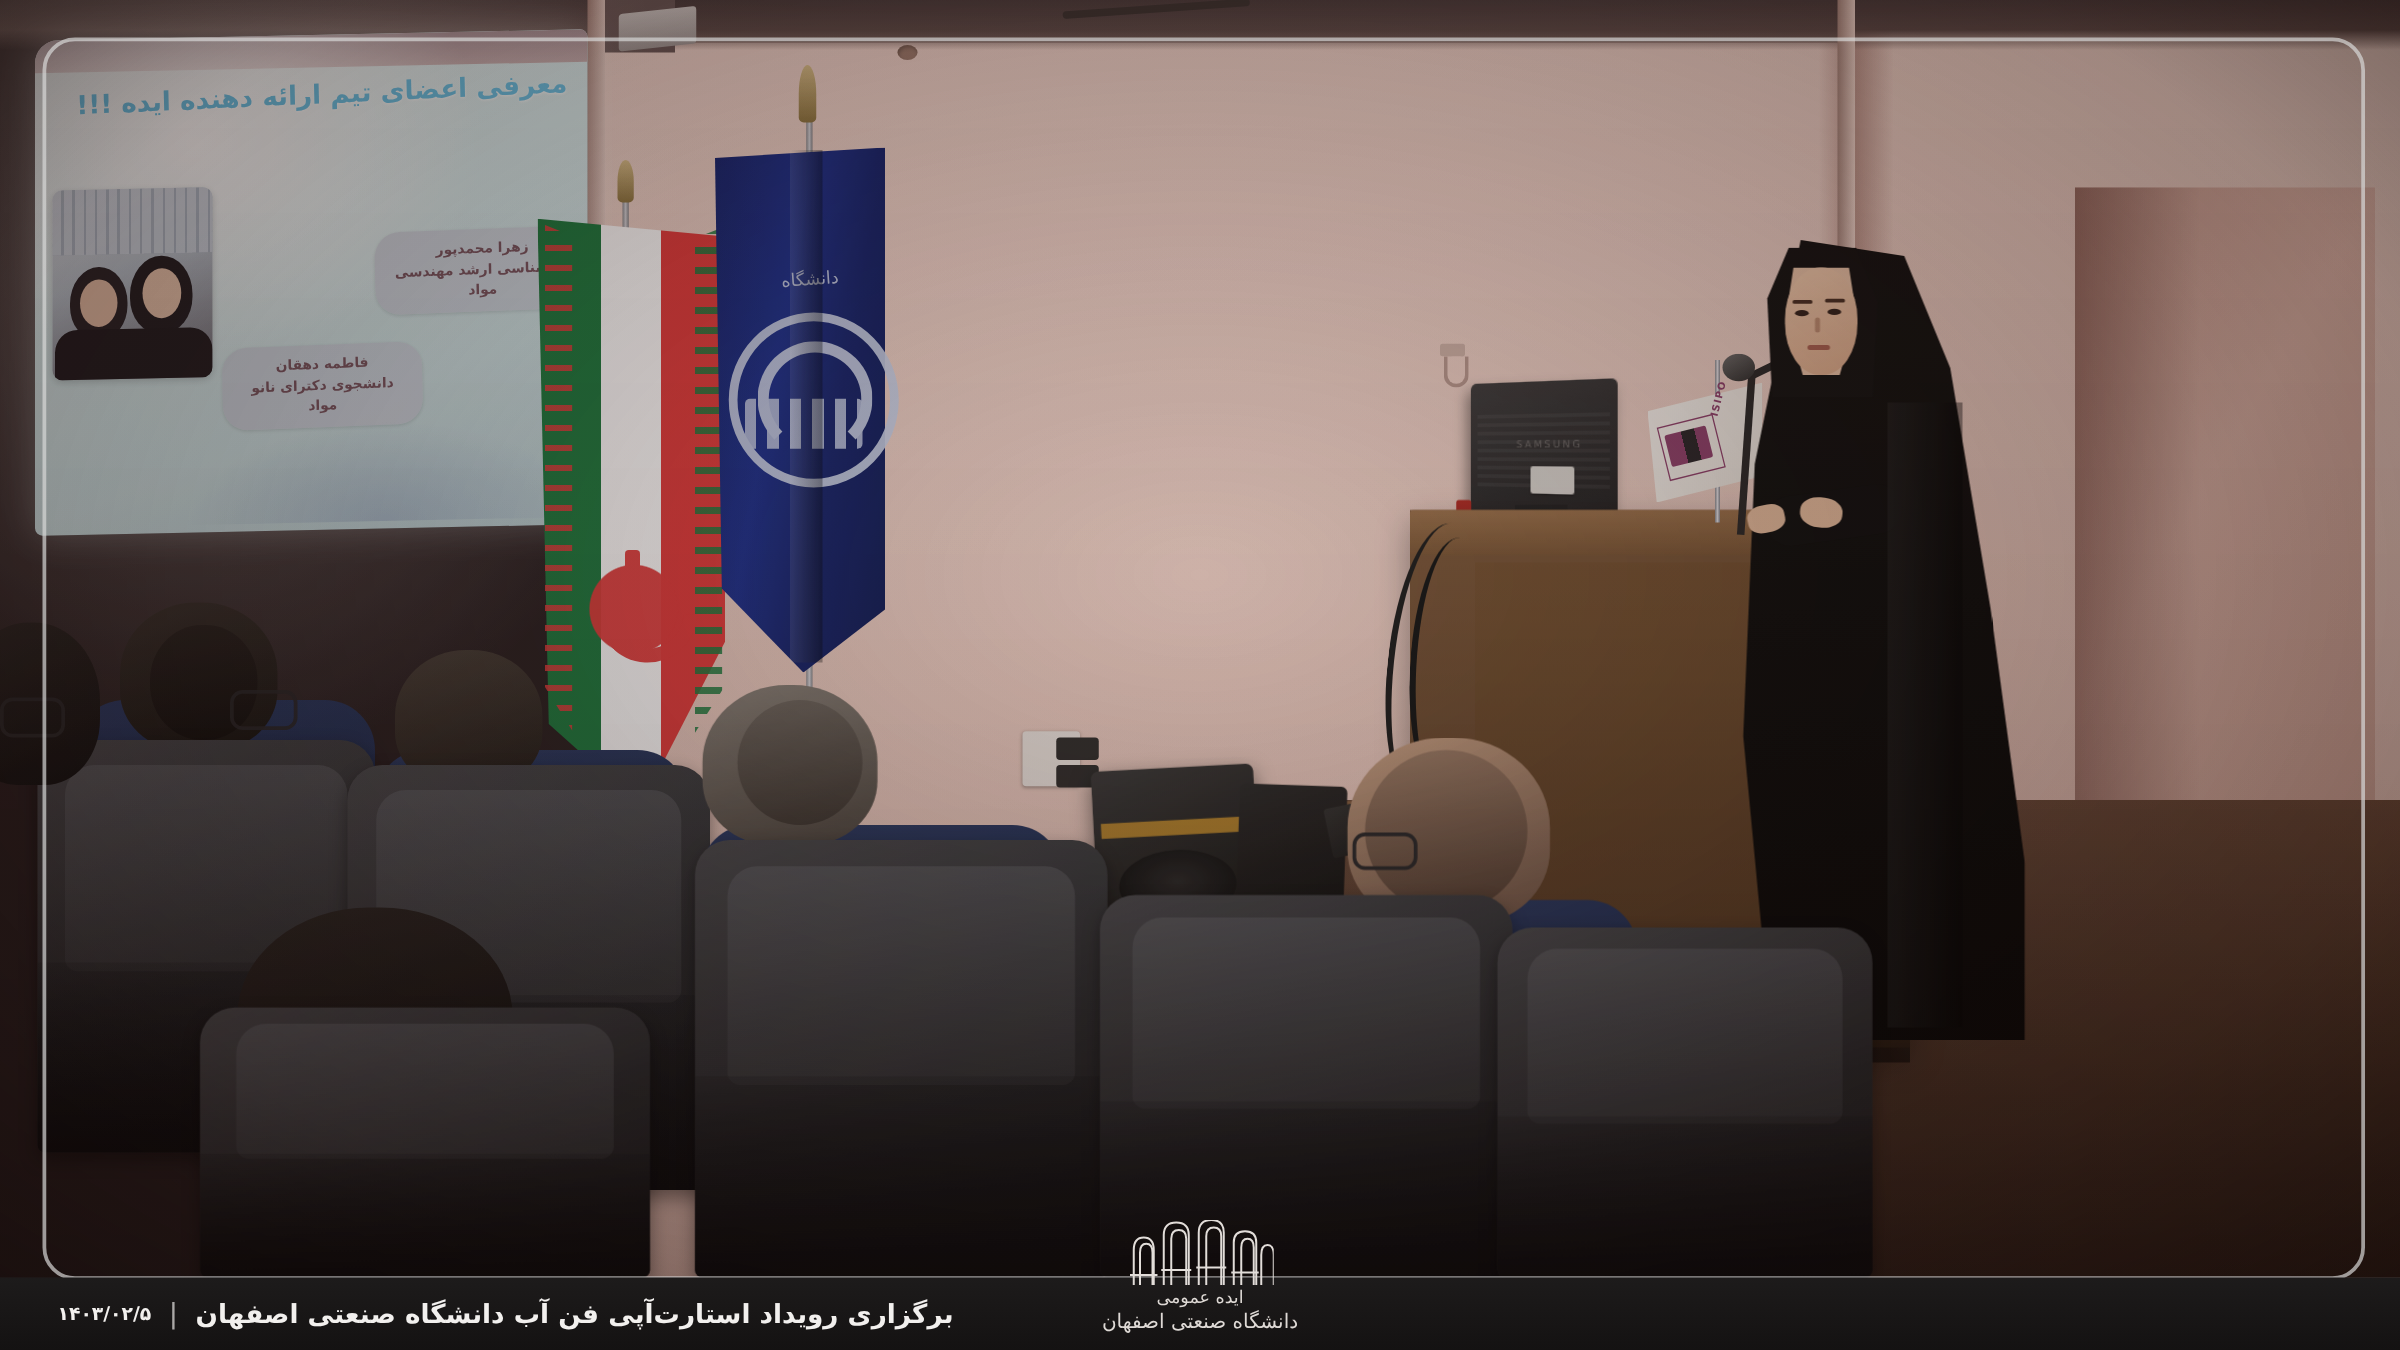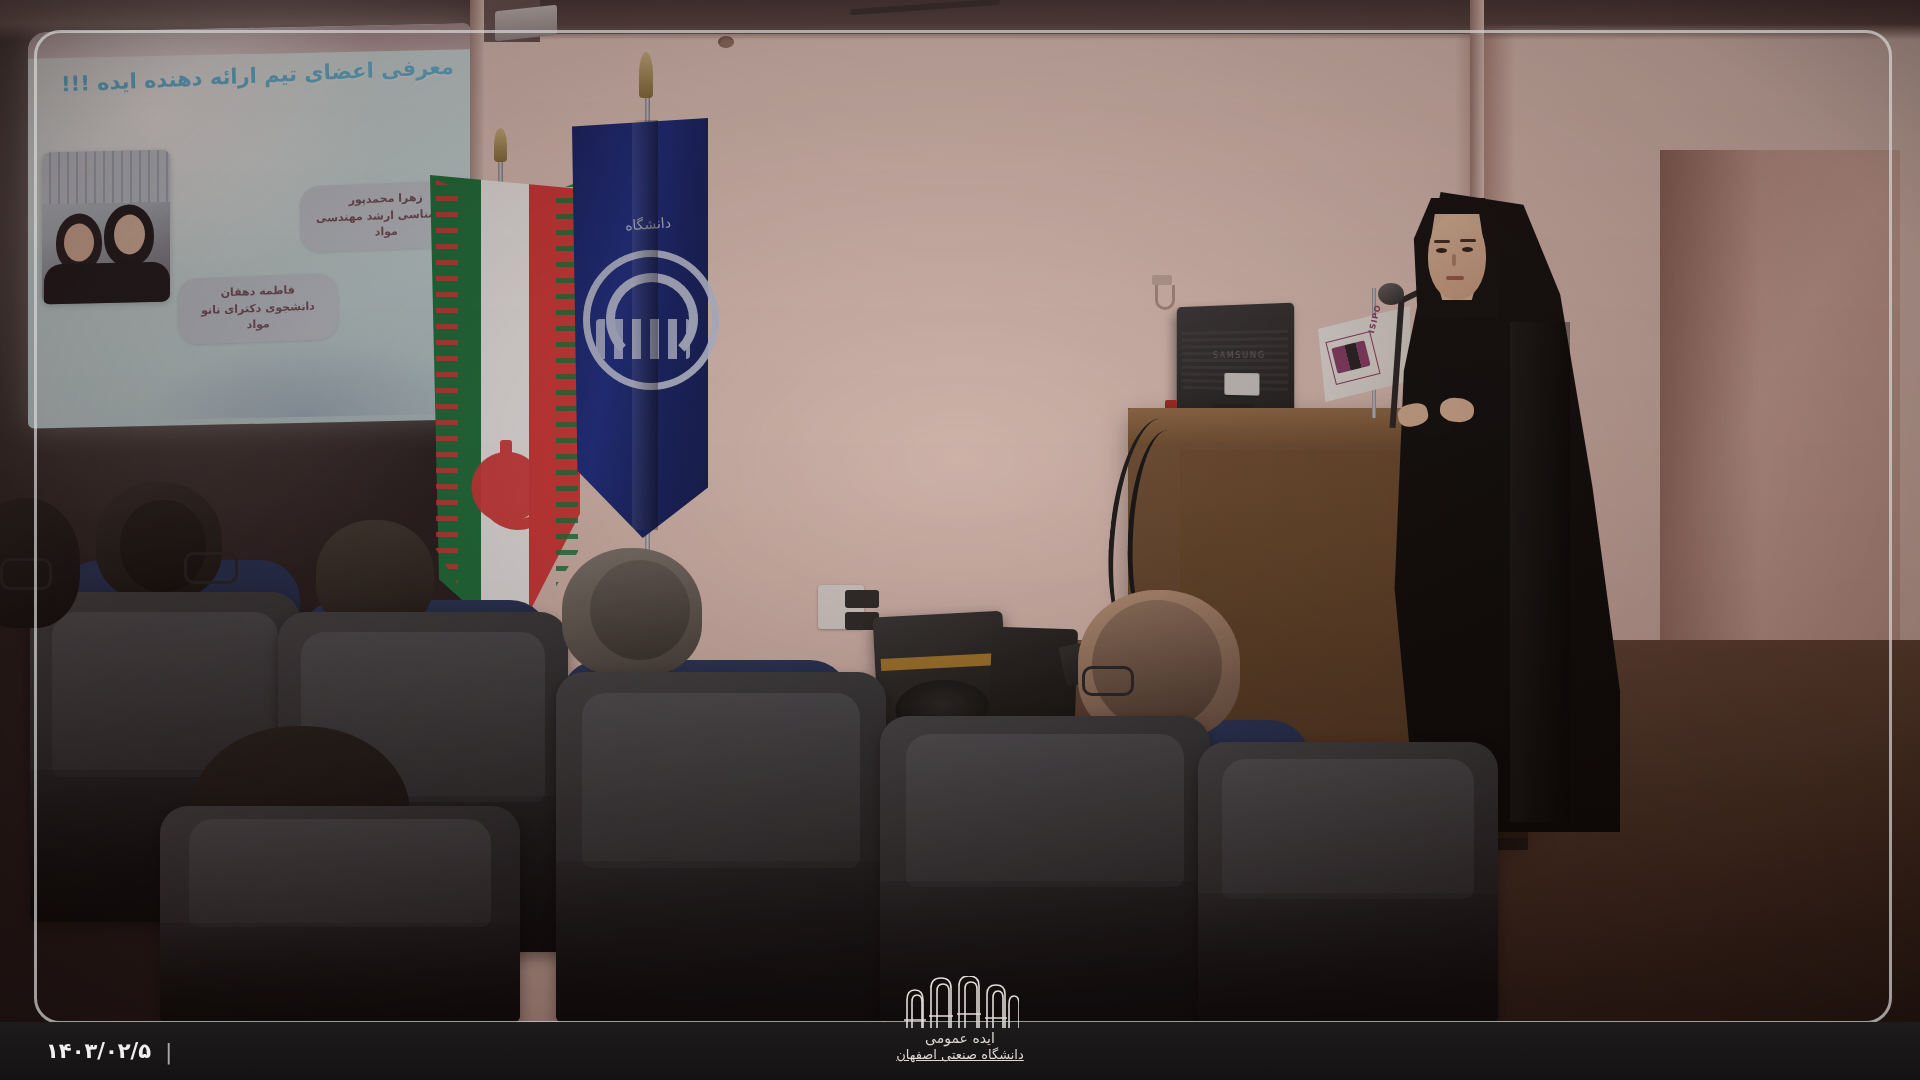--- a/index.html
+++ b/index.html
@@ -278,27 +278,27 @@
   #frame{position:absolute;left:34px;top:30px;width:1852px;height:988px;
     border:3px solid rgba(215,215,215,.70);border-radius:26px;pointer-events:none;}
 
   
   #footer{position:absolute;left:0;top:1022px;width:1920px;height:58px;
     background:linear-gradient(180deg,#1d1b1b,#141212);display:flex;align-items:center;}
   #footer-left{position:absolute;left:46px;top:0;height:58px;display:flex;align-items:center;gap:14px;
     direction:rtl;}
   .f-event{color:#f2f0ee;font-size:21px;font-weight:bold;letter-spacing:.2px;}
   .f-sep{color:#cfcdcb;font-size:22px;opacity:.8;}
-  .f-date{color:#f2f0ee;font-size:21px;font-weight:bold;letter-spacing:.5px;}
+  .f-date{color:#f2f0ee;font-size:15px;font-weight:bold;letter-spacing:.5px;}
 
   #footer-center{position:absolute;left:50%;top:-46px;transform:translateX(-50%);
     width:260px;text-align:center;}
   .pr-arches{display:block;margin:0 auto 2px;}
   .pr-l1{color:#ded9d5;font-size:14px;letter-spacing:2px;direction:rtl;}
-  .pr-l2{color:#ded9d5;font-size:13px;letter-spacing:.5px;direction:rtl;margin-top:1px;text-decoration:underline;}
+  .pr-l2{color:#ded9d5;font-size:16px;letter-spacing:.5px;direction:rtl;margin-top:1px;}
 
   #footer-right{position:absolute;right:40px;top:0;height:58px;display:flex;align-items:center;gap:9px;}
   .soc-label{color:#f3f1ef;font-size:17px;font-weight:bold;letter-spacing:.3px;}
   .ig{width:22px;height:22px;border:2.4px solid #fff;border-radius:7px;position:relative;}
   .ig:before{content:"";position:absolute;left:4.4px;top:4.4px;width:8.6px;height:8.6px;
     border:2.2px solid #fff;border-radius:50%;}
   .ig:after{content:"";position:absolute;right:2.6px;top:2.2px;width:2.6px;height:2.6px;
     background:#fff;border-radius:50%;}
   .tg{width:23px;height:23px;border-radius:50%;background:#fff;position:relative;}
   .tg:before{content:"";position:absolute;left:4.5px;top:7px;width:0;height:0;
@@ -484,20 +484,21 @@
 
     <div id="warmth"></div>
     <div id="grade"></div>
   </div>
 
   <div id="frame"></div>
 
   <div id="footer">
 
     <div id="footer-left">
+      <span class="f-event">برگزاری رویداد استارت‌آپی فن آب دانشگاه صنعتی اصفهان</span>
       <span class="f-sep">|</span>
       <span class="f-date">۱۴۰۳/۰۲/۵</span>
     </div>
 
     <div id="footer-center">
       <svg class="pr-arches" width="118" height="52" viewBox="0 0 118 52">
         <g fill="none" stroke="#e2ddd9" stroke-width="1.6">
           <path d="M6 52 V24 Q6 14 14 14 Q22 14 22 24 V52"></path>
           <path d="M11 52 V26 Q11 19 16 19 Q21 19 21 26 V52"></path>
           <path d="M30 52 V12 Q30 2 40 2 Q50 2 50 12 V52"></path>

